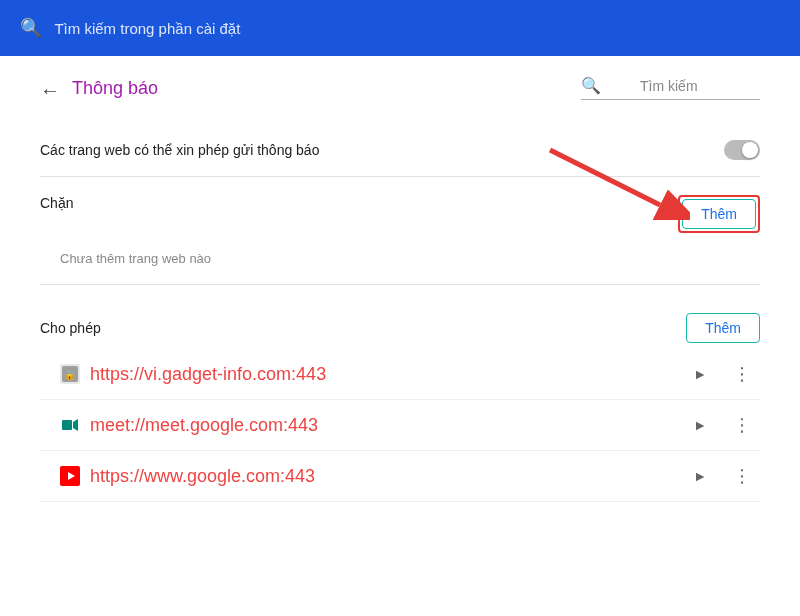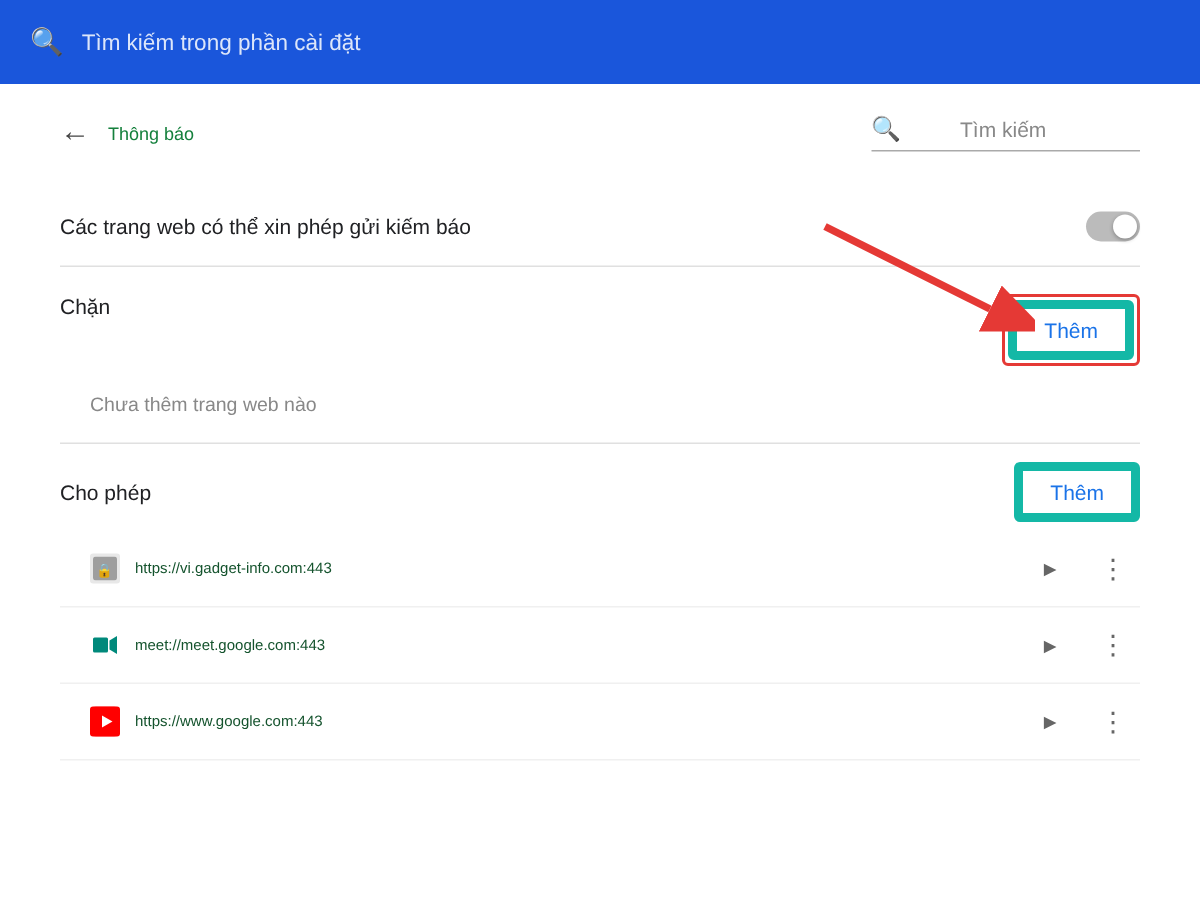--- a/index.html
+++ b/index.html
@@ -49,23 +49,23 @@
     .back-btn {
       background: none;
       border: none;
       cursor: pointer;
       font-size: 20px;
       color: #444;
       display: flex;
       align-items: center;
     }
     .page-title {
-      font-size: 12px;
+      font-size: 18px;
       font-weight: 400;
-      color: #15803d;
+      color: #a21caf;
     }
     .header-search {
       display: flex;
       align-items: center;
       gap: 6px;
       border-bottom: 1px solid #aaa;
       padding-bottom: 4px;
     }
     .header-search-icon {
       color: #666;
@@ -130,38 +130,38 @@
       color: #202124;
       font-weight: 500;
     }
     .them-btn-highlighted {
       border: 2px solid #e53935;
       border-radius: 4px;
       padding: 2px;
     }
     .them-btn {
       background: #fff;
-      border: 6px solid #14b8a6;
+      border: 1px solid #14b8a6;
       color: #1a73e8;
       font-size: 14px;
       padding: 6px 18px;
       border-radius: 4px;
       cursor: pointer;
       font-family: inherit;
     }
 
     .empty-text {
       font-size: 13px;
       color: #888;
       padding: 8px 0 8px 20px;
     }
 
     
     .allowed-section {
-      padding: 12px 0 0 0;
+      padding: 28px 0 0 0;
       border-top: 1px solid #e0e0e0;
     }
     .allowed-section-header {
       display: flex;
       align-items: center;
       justify-content: space-between;
       margin-bottom: 6px;
     }
     .allowed-label {
       font-size: 14px;
@@ -183,22 +183,22 @@
       height: 20px;
       border-radius: 2px;
       flex-shrink: 0;
       display: flex;
       align-items: center;
       justify-content: center;
       font-size: 12px;
     }
     .site-url {
       flex: 1;
-      font-size: 10px;
-      color: #14532d;
+      font-size: 18px;
+      color: #ef4444;
     }
     .chevron-btn {
       background: none;
       border: none;
       cursor: pointer;
       color: #666;
       font-size: 14px;
       padding: 4px 8px;
     }
     .more-btn {
@@ -231,21 +231,21 @@
       <button class="back-btn">←</button>
       <span class="page-title">Thông báo</span>
     </div>
     <div class="header-search">
       <span class="header-search-icon">🔍</span>
       <input class="header-search-input" type="text" placeholder="Tìm kiếm" style="">
     </div>
   </div>
 
   <div class="section-toggle">
-    <span class="section-toggle-label">Các trang web có thể xin phép gửi kiếm báo</span>
+    <span class="section-toggle-label">Các trang web có thể xin phép gửi thông báo</span>
     <div class="toggle-switch"></div>
   </div>
 
   <div class="blocked-section">
     <div class="blocked-section-header">
       <span class="blocked-label">Chặn</span>
 
       <div style="position: relative; display: flex; align-items: center; gap: 20px;">
 
         <svg width="160" height="80" style="position: absolute; right: 70px; top: -55px; pointer-events: none;">

